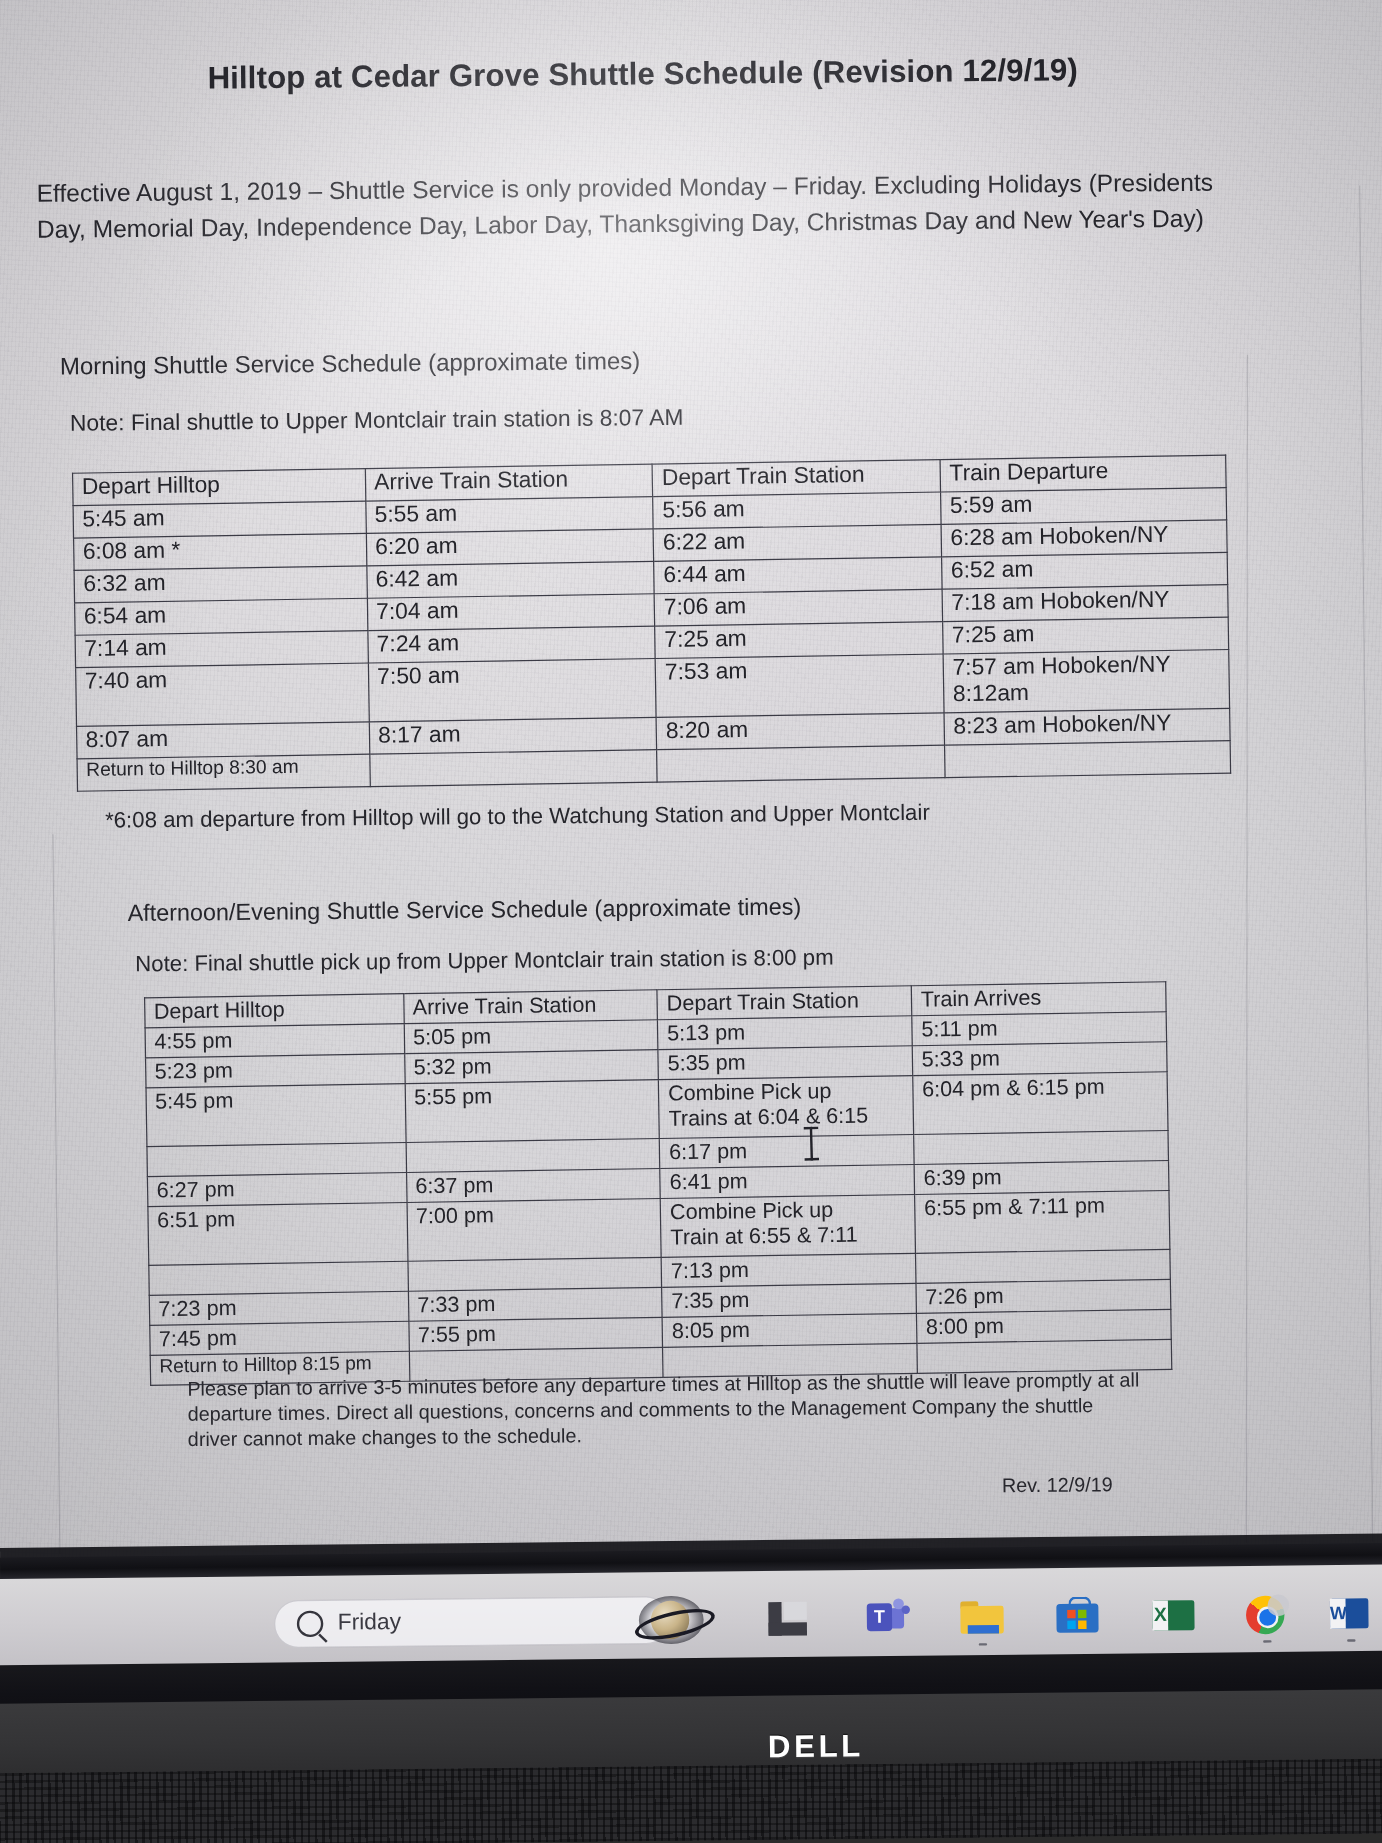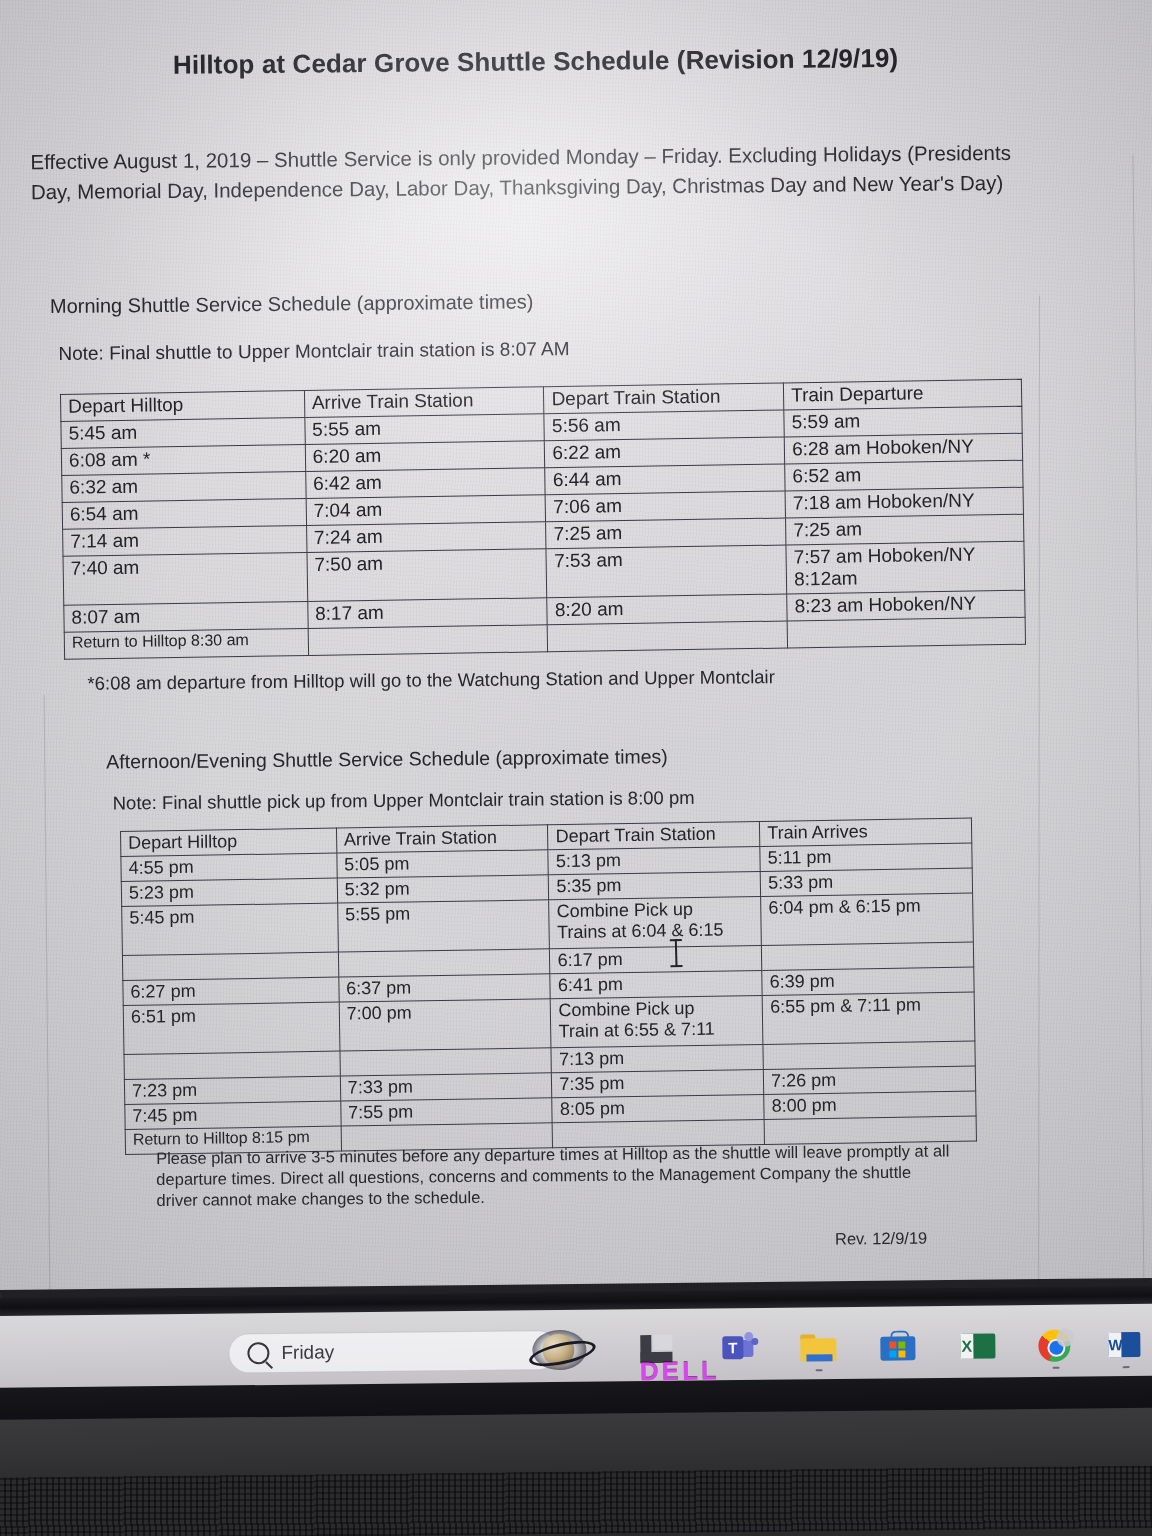--- a/index.html
+++ b/index.html
@@ -230,23 +230,23 @@
   }
   #vent{
     position:absolute;left:-20px;top:1478px;width:1200px;height:62px;
     background:
       repeating-linear-gradient(90deg, rgba(10,10,12,0.55) 0 2px, rgba(255,255,255,0.02) 2px 6px),
       repeating-linear-gradient(0deg, rgba(10,10,12,0.45) 0 2px, rgba(255,255,255,0.02) 2px 6px),
       #232326;
     transform:rotate(-0.6deg);transform-origin:0 0;
   }
   #dell{
-    position:absolute;left:640px;top:1356px;
+    position:absolute;left:640px;top:1440px;
     font-size:26px;letter-spacing:3px;font-weight:bold;
-    color:#d946ef;text-shadow:0 1px 0 rgba(255,255,255,0.09), 0 -1px 0 rgba(0,0,0,0.5);
+    color:#ffffff;text-shadow:0 1px 0 rgba(255,255,255,0.09), 0 -1px 0 rgba(0,0,0,0.5);
     transform:rotate(-0.6deg);font-family:"Liberation Sans", sans-serif;
   }
   
   #leftstrip{position:absolute;left:0;top:1290px;width:1152px;height:12px;background:rgba(15,15,20,.9);transform:rotate(-0.6deg);transform-origin:0 0;}
 </style>
 </head>
 <body>
 
 <div id="scene">
 

